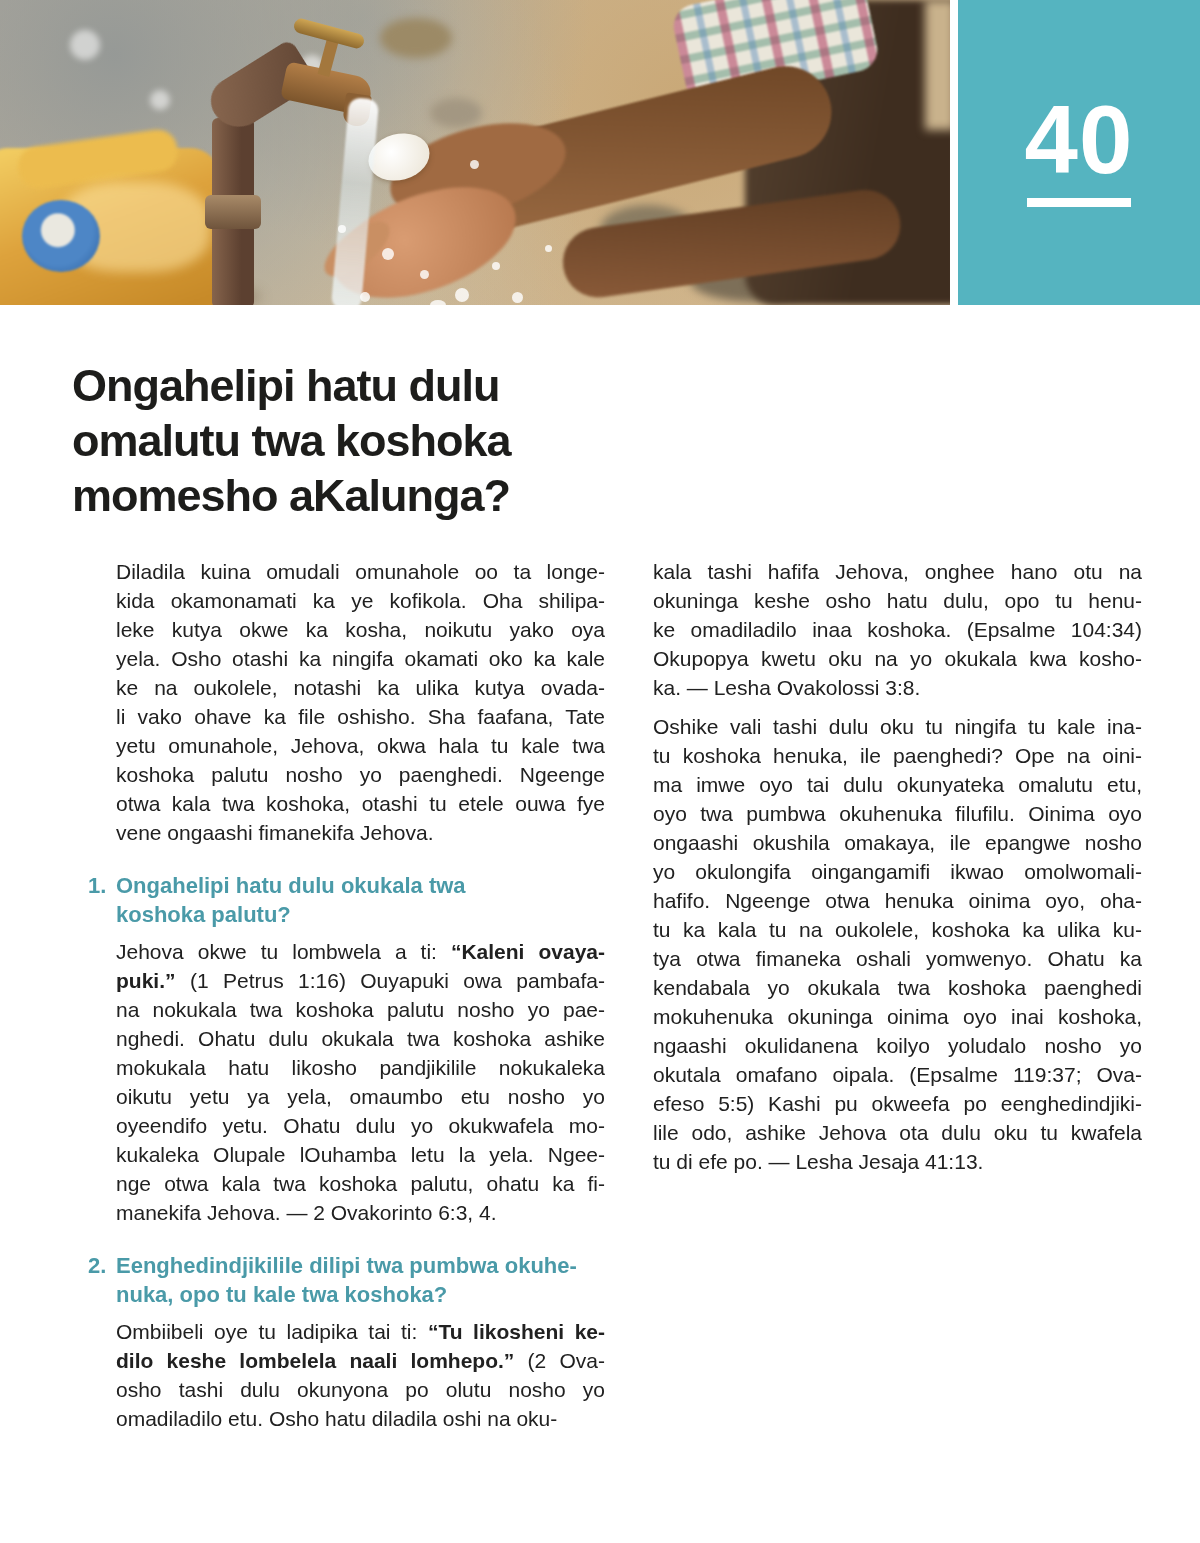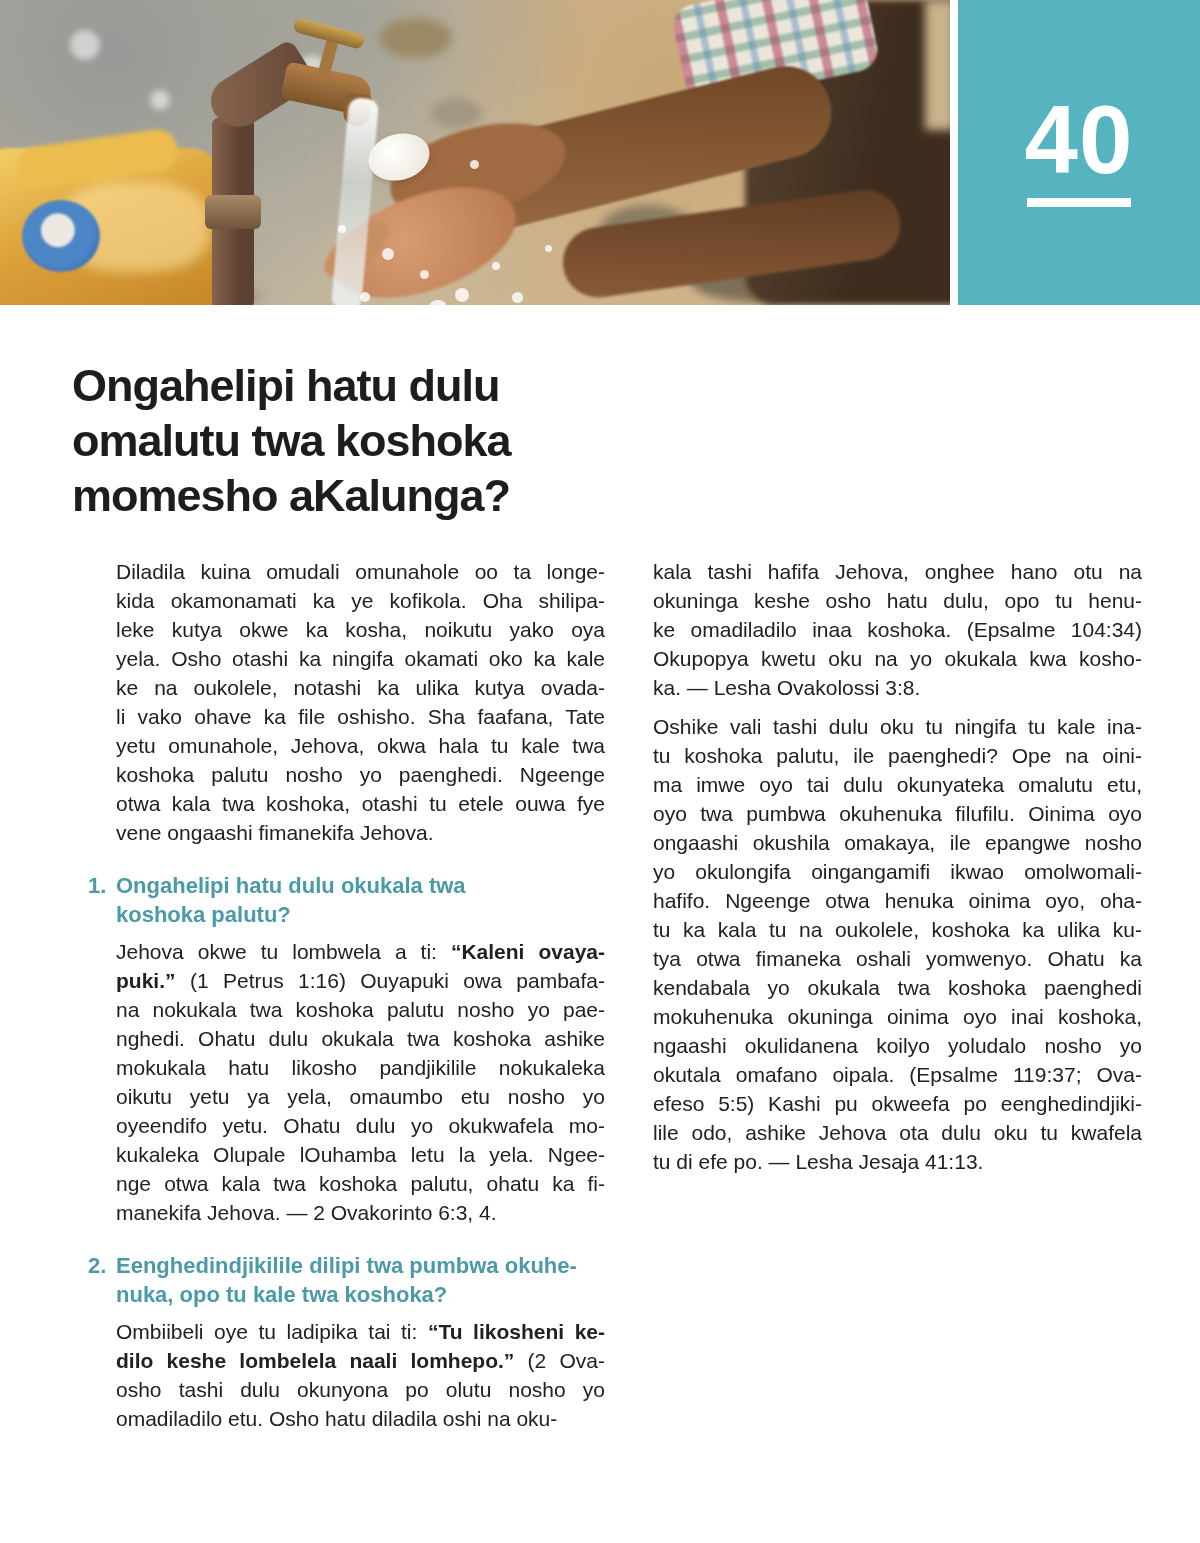--- a/index.html
+++ b/index.html
@@ -220,21 +220,21 @@
     <div class="col" id="col-right">
         <div class="para">
           <div class="line">kala tashi hafifa Jehova, onghee hano otu na</div>
           <div class="line">okuninga keshe osho hatu dulu, opo tu henu-</div>
           <div class="line">ke omadiladilo inaa koshoka. (Epsalme 104:34)</div>
           <div class="line">Okupopya kwetu oku na yo okukala kwa kosho-</div>
           <div class="line last">ka. — Lesha Ovakolossi 3:8.</div>
         </div>
         <div class="para">
           <div class="line">Oshike vali tashi dulu oku tu ningifa tu kale ina-</div>
-          <div class="line">tu koshoka palutu, ile paenghedi? Ope na oini-</div>
+          <div class="line">tu koshoka henuka, ile paenghedi? Ope na oini-</div>
           <div class="line">ma imwe oyo tai dulu okunyateka omalutu etu,</div>
           <div class="line">oyo twa pumbwa okuhenuka filufilu. Oinima oyo</div>
           <div class="line">ongaashi okushila omakaya, ile epangwe nosho</div>
           <div class="line">yo okulongifa oingangamifi ikwao omolwomali-</div>
           <div class="line">hafifo. Ngeenge otwa henuka oinima oyo, oha-</div>
           <div class="line">tu ka kala tu na oukolele, koshoka ka ulika ku-</div>
           <div class="line">tya otwa fimaneka oshali yomwenyo. Ohatu ka</div>
           <div class="line">kendabala yo okukala twa koshoka paenghedi</div>
           <div class="line">mokuhenuka okuninga oinima oyo inai koshoka,</div>
           <div class="line">ngaashi okulidanena koilyo yoludalo nosho yo</div>

